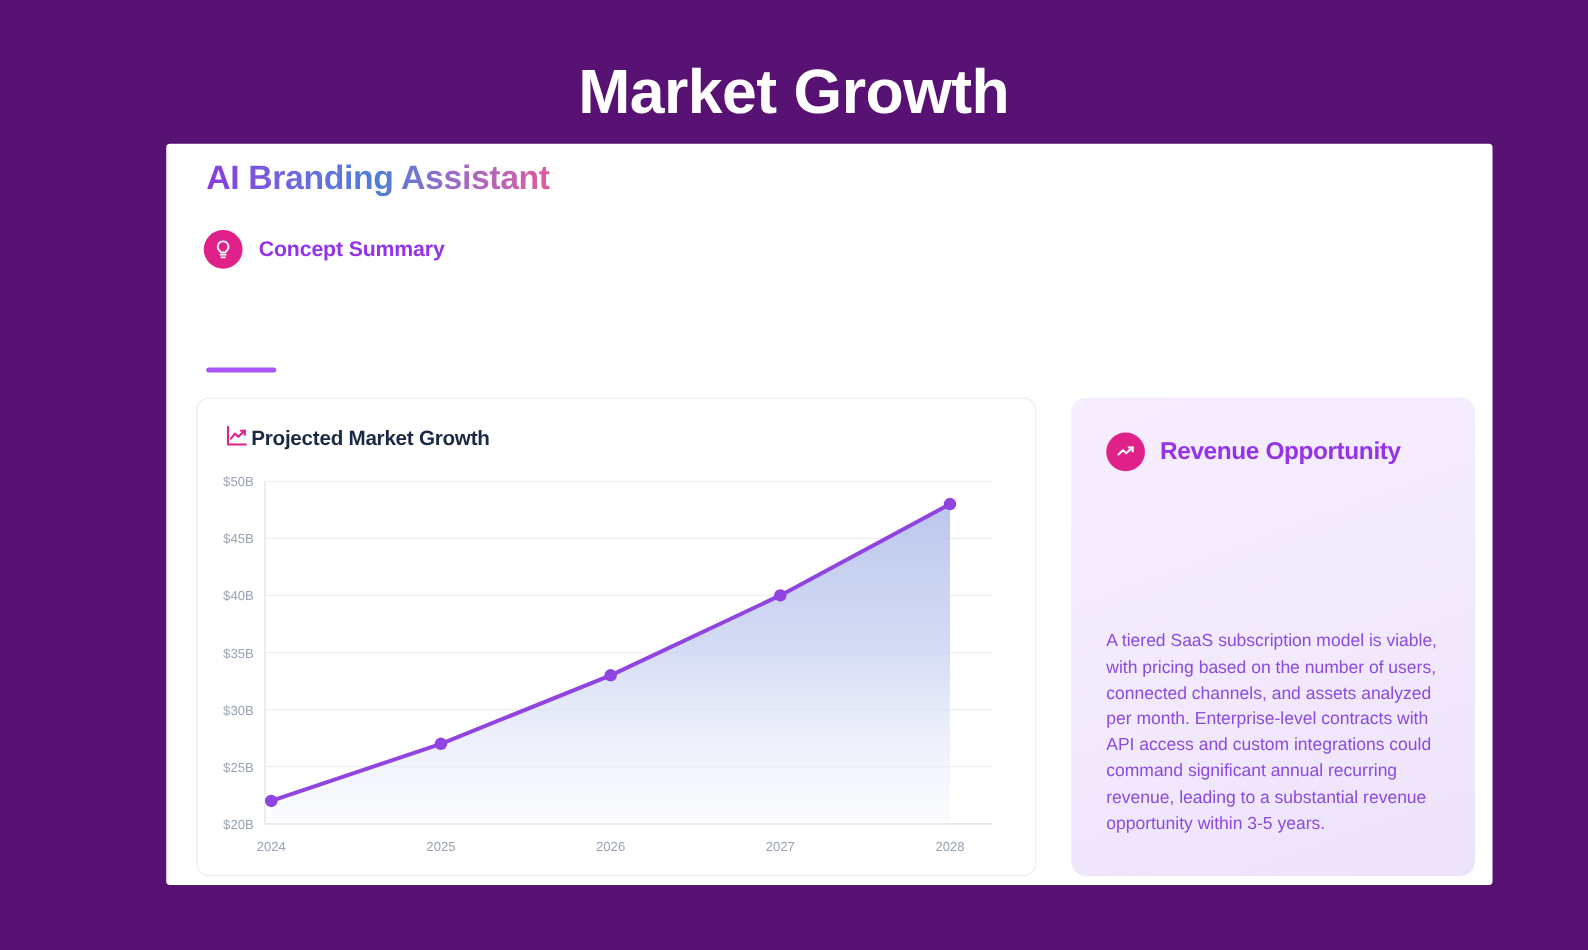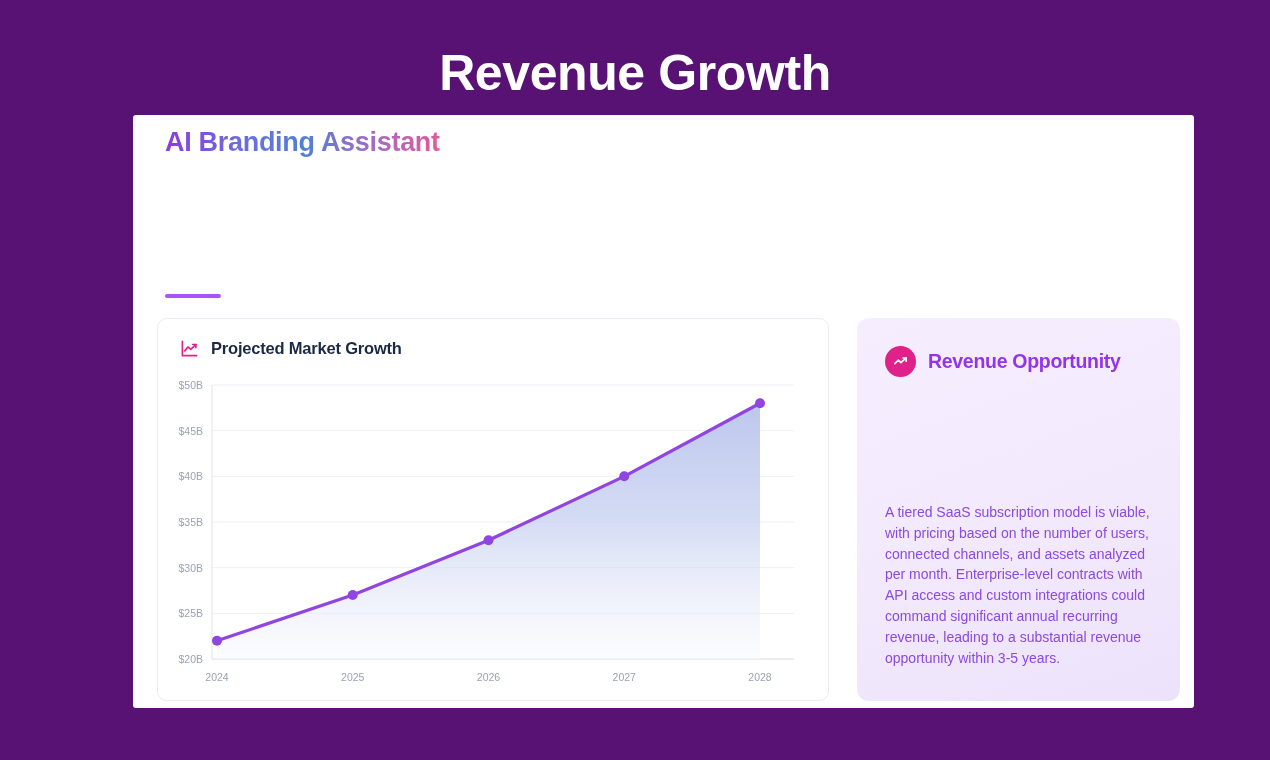--- a/index.html
+++ b/index.html
@@ -65,21 +65,21 @@
   .chart-panel {
     position: absolute; left: 24px; top: 203px;
     width: 672px; height: 383px;
     background: #ffffff;
     border: 1px solid #e9ecf3;
     border-radius: 10px;
     overflow: hidden;
   }
   .chart-head {
     position: absolute; left: 22px; top: 20px;
-    display: flex; align-items: flex-start; gap: 12px;
+    display: flex; align-items: center; gap: 2px;
   }
   .chart-head-label {
     font-size: 16.5px; font-weight: bold; color: #1b2a44;
     letter-spacing: -0.2px;
   }
   .chart-area { position: absolute; left: 0; top: 56px; width: 672px; height: 327px; }
   .chart-svg { display: block; }
 
   
   .rev-panel {
@@ -110,26 +110,36 @@
   }
 
   .axis-label { font-size: 10.5px; fill: #9aa3b2; font-family: "Liberation Sans", sans-serif; }
   .xaxis-label { font-size: 10.5px; fill: #9aa3b2; font-family: "Liberation Sans", sans-serif; }
 </style>
 </head>
 <body>
 
 <div class="slide">
 
-  <div class="deck-title">Revenue Growth</div>
+  <div class="deck-title">Market Growth</div>
 
   <div class="card">
 
     <div class="card-title">AI Branding Assistant</div>
 
+    <div class="section-head">
+      <span class="badge">
+        <svg width="17" height="17" viewBox="0 0 24 24" fill="none" stroke="#ffffff" stroke-width="2" stroke-linecap="round" stroke-linejoin="round">
+          <path d="M9 18h6"></path>
+          <path d="M10 21h4"></path>
+          <path d="M12 3a6 6 0 0 0-3.6 10.8c.5.4.8 1 .9 1.7h5.4c.1-.7.4-1.3.9-1.7A6 6 0 0 0 12 3z"></path>
+        </svg>
+      </span>
+      <span class="section-head-label">Concept Summary</span>
+    </div>
 
     <div class="divider"></div>
 
     <div class="chart-panel">
       <div class="chart-head">
         <span>
           <svg width="19" height="19" viewBox="0 0 24 24" fill="none" stroke="#e0218a" stroke-width="2.1" stroke-linecap="round" stroke-linejoin="round">
             <path d="M3 3v18h18"></path>
             <path d="M6 15l4-5 3.5 3L20 7"></path>
             <path d="M20 7v4"></path>

